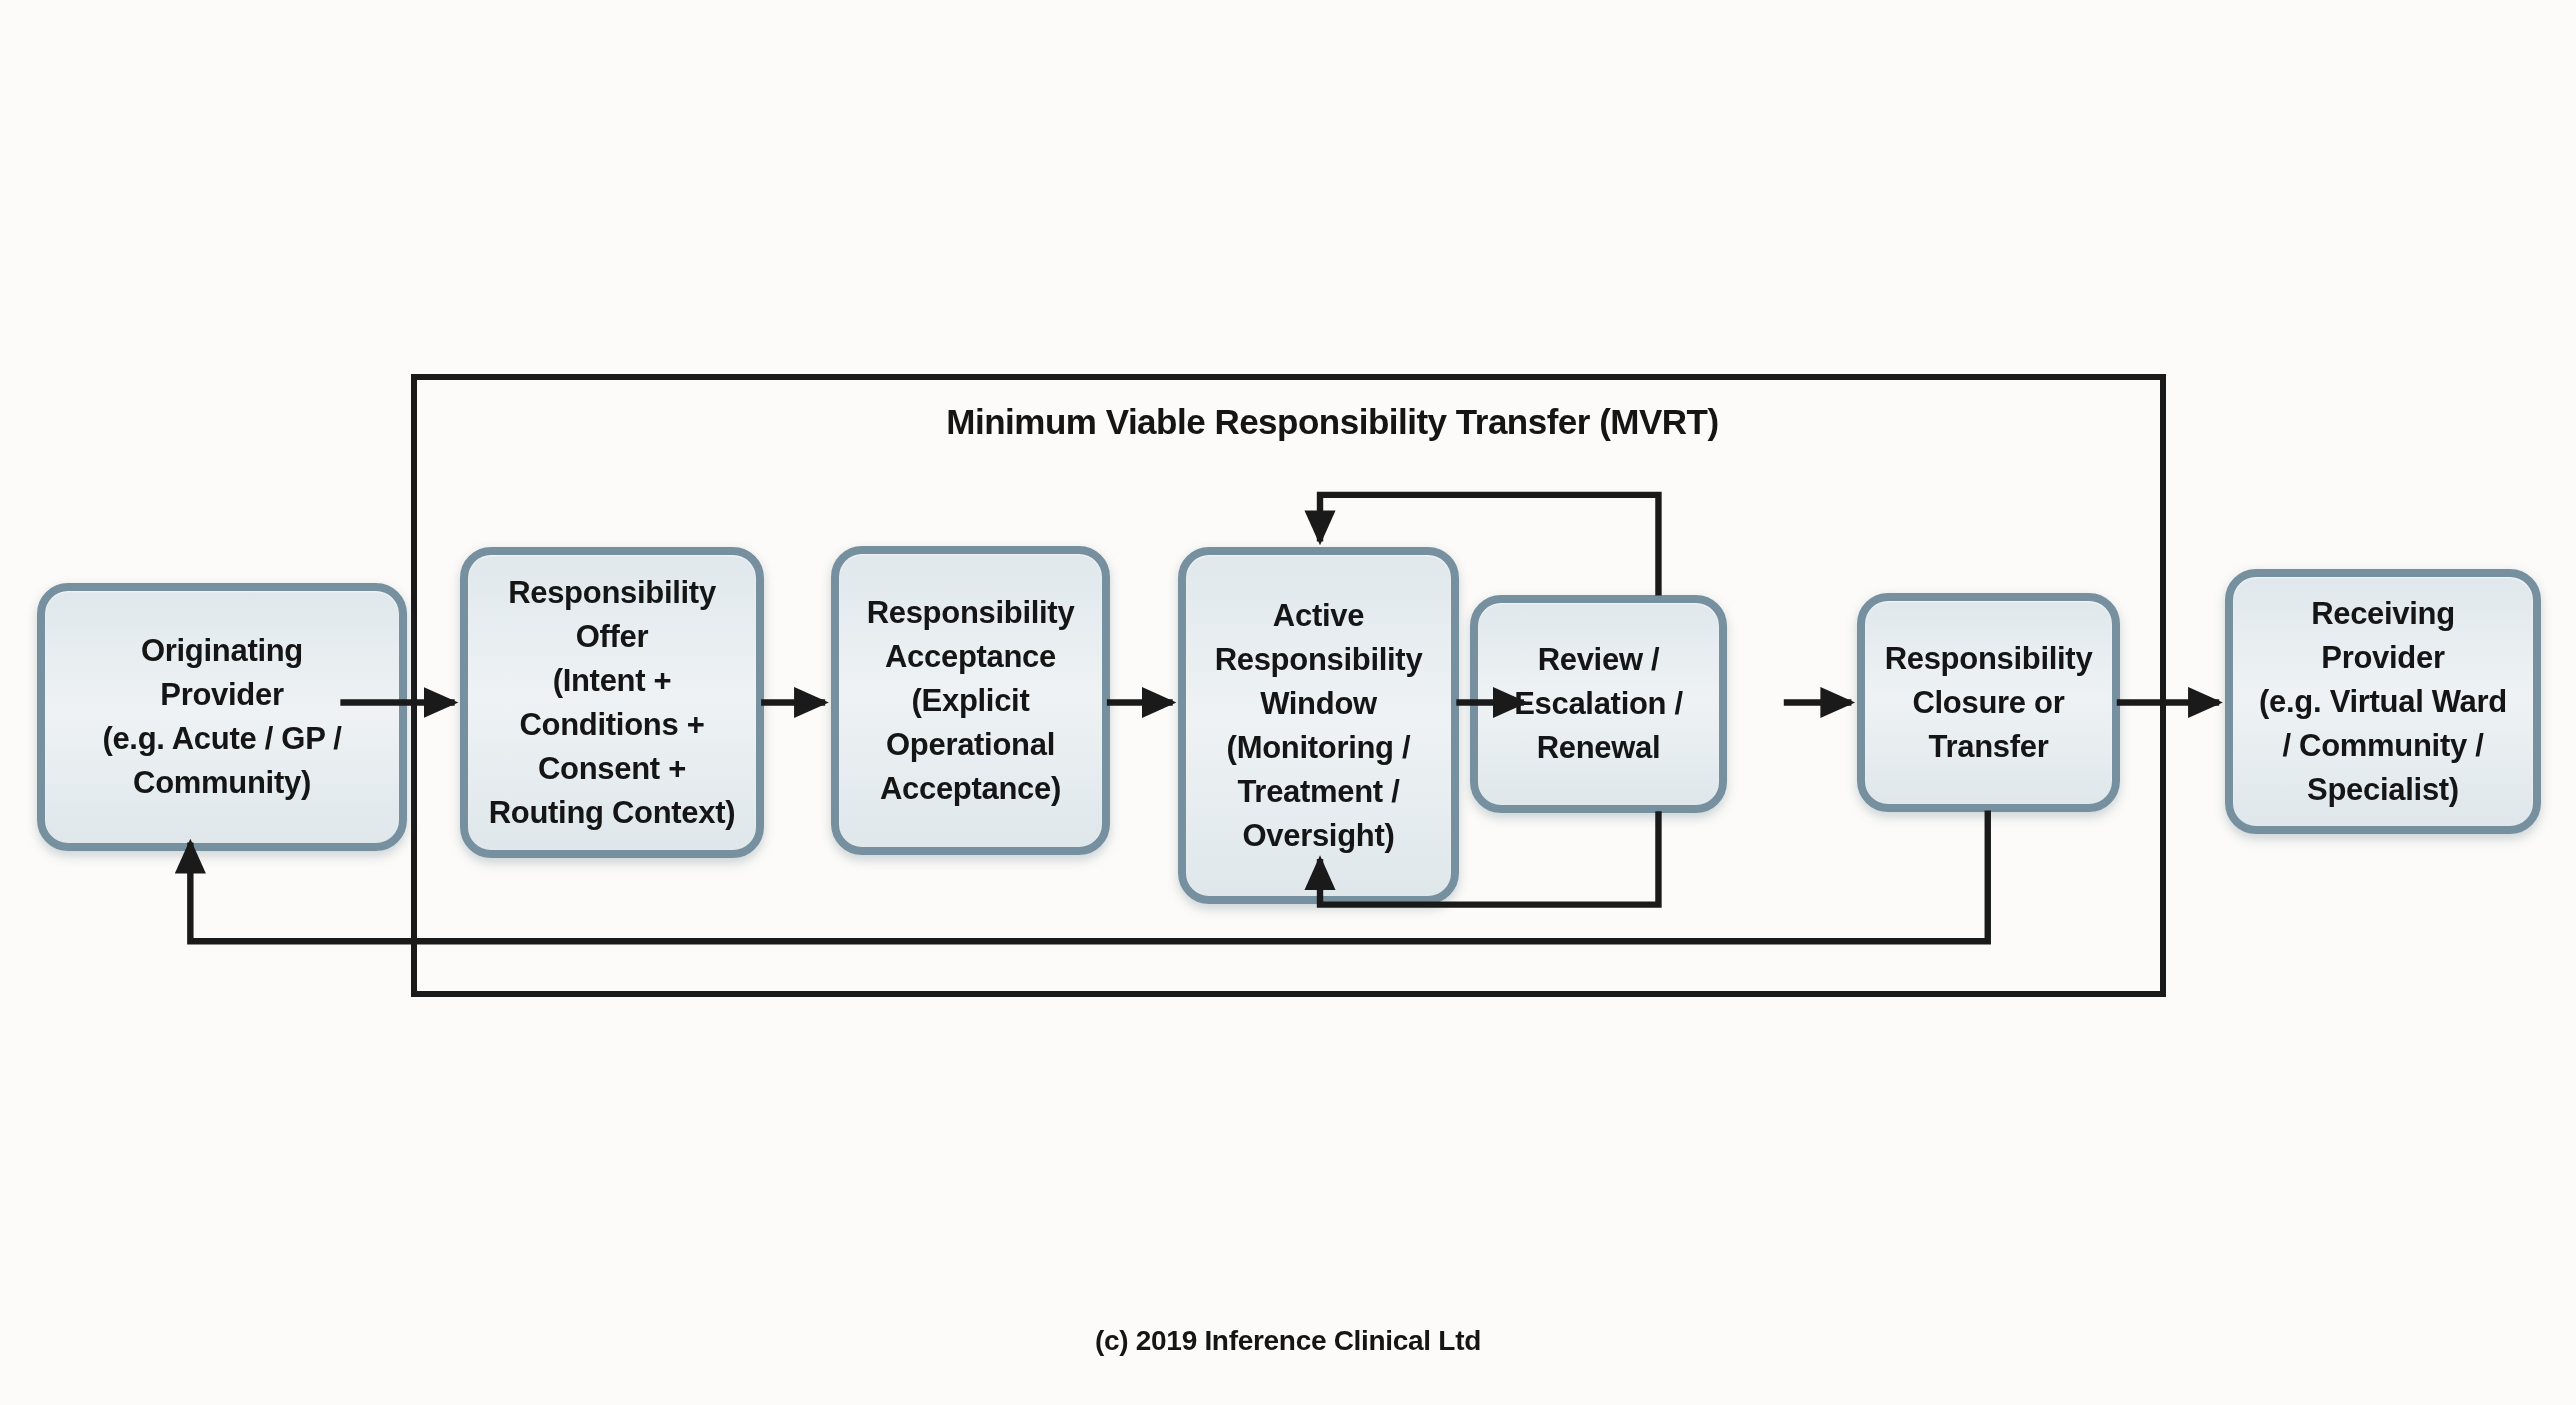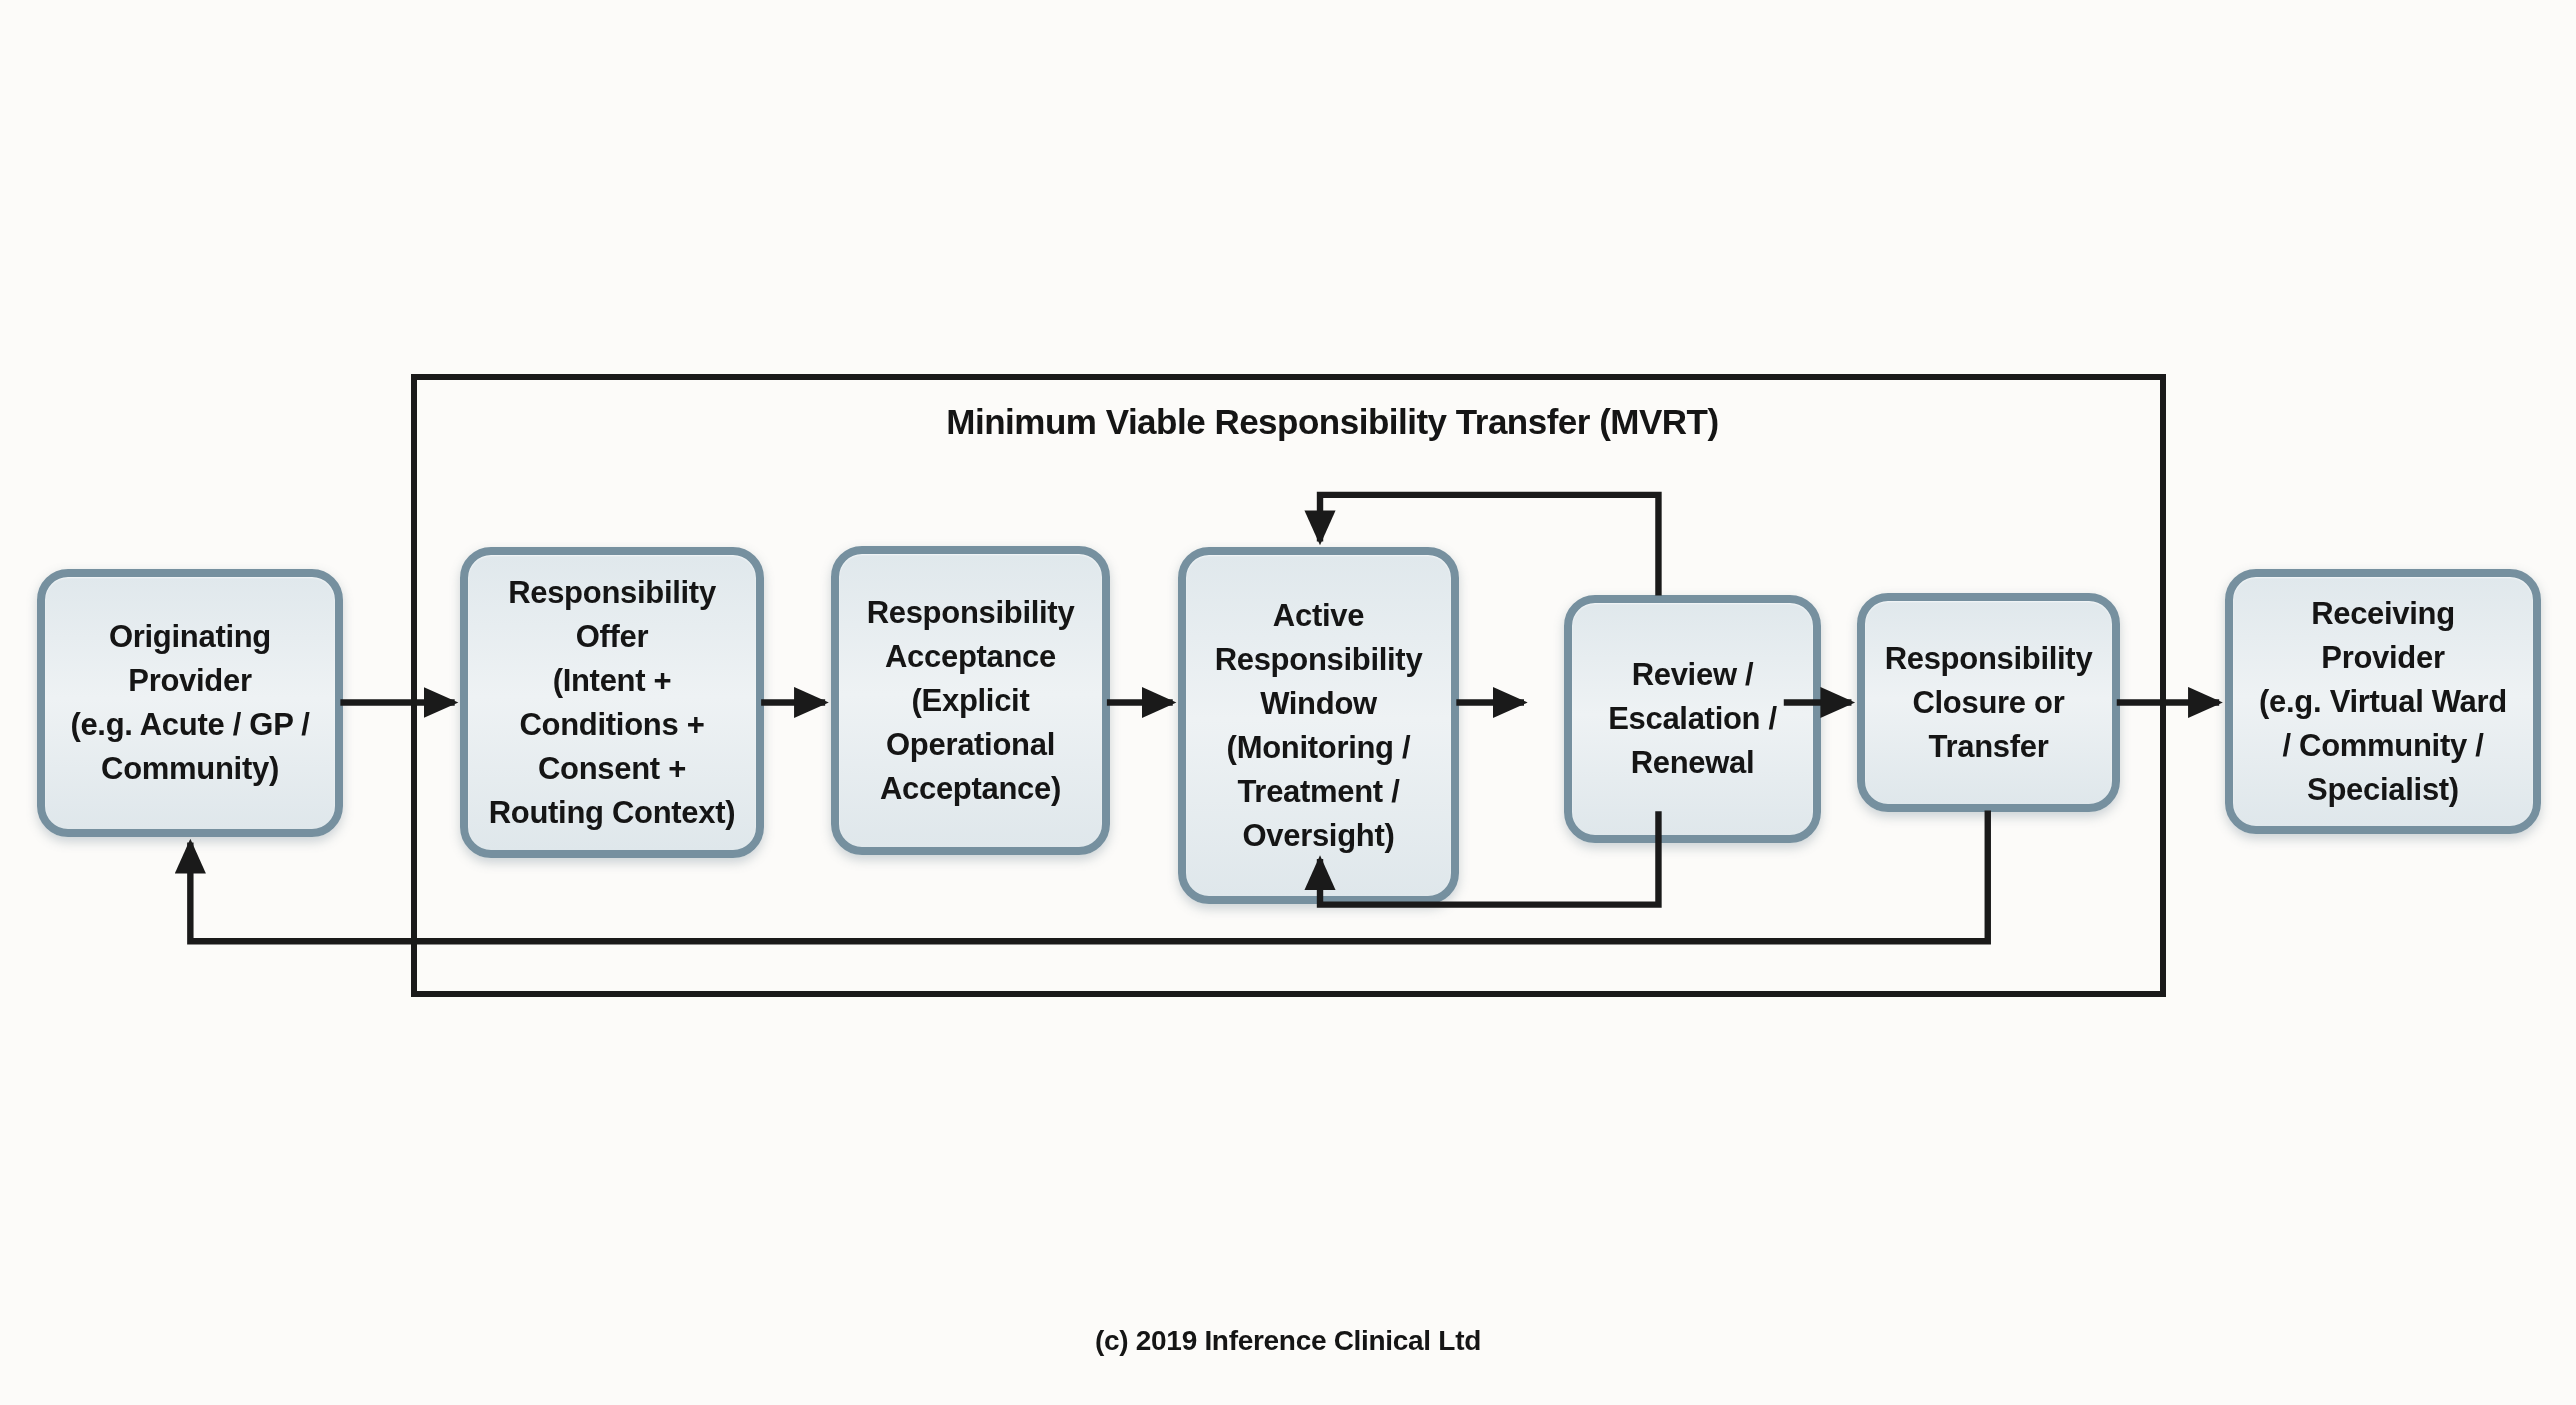--- a/index.html
+++ b/index.html
@@ -45,25 +45,25 @@
     background:linear-gradient(180deg,#e0e8ec 0%,#eef2f4 48%,#dfe7eb 100%);
     box-shadow:0 4.6px 11px rgba(96,118,133,0.30), inset 0 0.9px 1.8px rgba(255,255,255,0.65);
     display:flex;align-items:center;justify-content:center;
   }
   .node-label{
     white-space:pre-line;
     text-align:center;
     font-size:31px;line-height:44px;font-weight:700;letter-spacing:-0.3px;
     color:var(--text-color,#151515);
   }
-  .n1{left:37px;  top:569px; width:306px; height:268px;}
+  .n1{left:37px;  top:583px; width:370px; height:268px;}
   .n2{left:460px; top:547px; width:304px; height:311px;}
   .n3{left:831px; top:546px; width:279px; height:309px;}
   .n4{left:1178px;top:547px; width:281px; height:357px;}
-  .n5{left:1564px;top:595px; width:257px; height:248px;}
+  .n5{left:1470px;top:595px; width:257px; height:218px;}
   .n6{left:1857px;top:593px; width:263px; height:219px;}
   .n7{left:2225px;top:569px; width:316px; height:265px;}
   
   .caption{
     position:absolute;left:0;top:1325px;width:100%;
     text-align:center;
     font-size:28px;font-weight:700;letter-spacing:-0.3px;
     color:var(--text-color,#151515);
   }
 </style>

